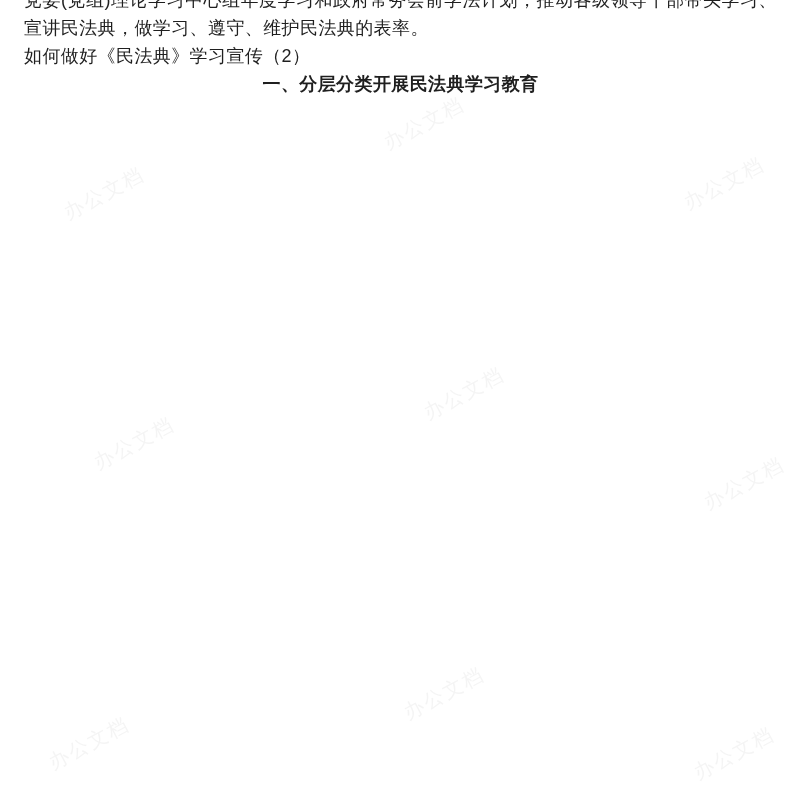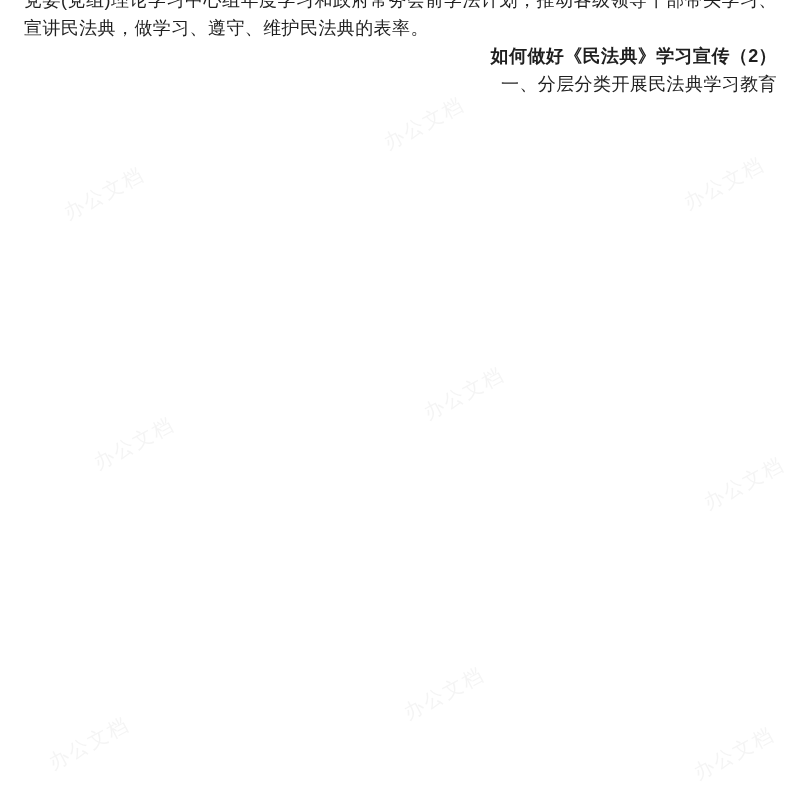--- a/index.html
+++ b/index.html
@@ -29,26 +29,25 @@
     margin: 0;
     font-size: 18px;
     line-height: 28px;
     letter-spacing: 0.4px;
     color: #1f1f1f;
     text-align: justify;
     text-justify: inter-ideograph;
     word-break: break-all;
   }
   .para.centered {
-    text-align: right;
-    font-weight: bold;
+    text-align: left;
   }
   .para.heading {
-    font-weight: normal;
-    text-align: right;
+    font-weight: bold;
+    text-align: center;
   }
   .watermark-layer {
     position: absolute;
     inset: 0;
     pointer-events: none;
     z-index: 2;
   }
   .wm {
     position: absolute;
     font-size: 20px;

